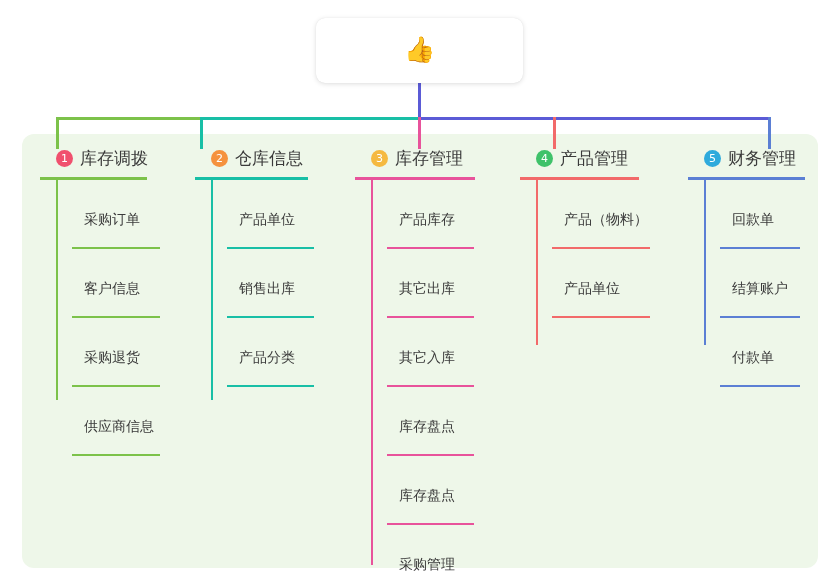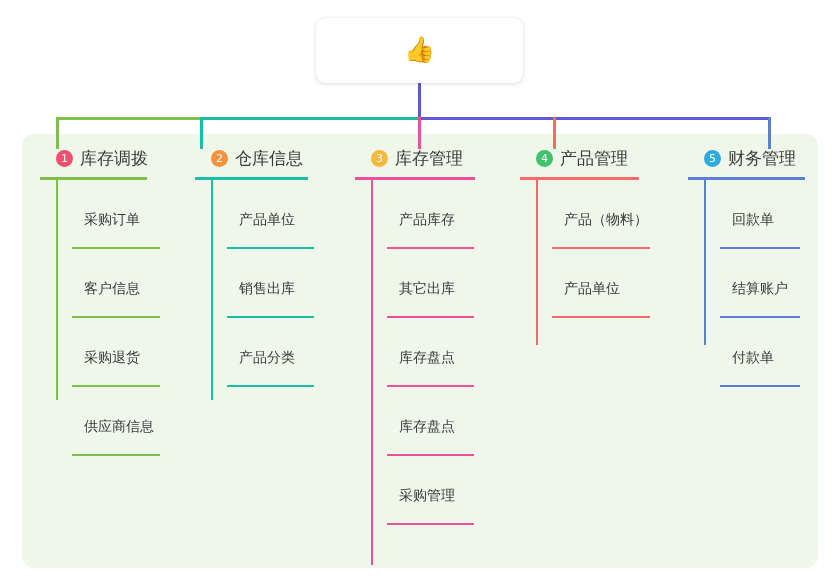--- a/index.html
+++ b/index.html
@@ -210,20 +210,24 @@
         <div class="col-spine" style="background: rgb(232, 83, 155); height: 385px;"></div>
         <div class="leaf">
           <span class="leaf-label">产品库存</span>
           <div class="leaf-rule" style="background: rgb(232, 83, 155); width: 87px;"></div>
         </div>
         <div class="leaf">
           <span class="leaf-label">其它出库</span>
           <div class="leaf-rule" style="background: rgb(232, 83, 155); width: 87px;"></div>
         </div>
         <div class="leaf">
+          <span class="leaf-label">其它入库</span>
+          <div class="leaf-rule" style="background: rgb(232, 83, 155); width: 87px;"></div>
+        </div>
+        <div class="leaf">
           <span class="leaf-label">库存盘点</span>
           <div class="leaf-rule" style="background: rgb(232, 83, 155); width: 87px;"></div>
         </div>
         <div class="leaf">
           <span class="leaf-label">库存盘点</span>
           <div class="leaf-rule" style="background: rgb(232, 83, 155); width: 87px;"></div>
         </div>
         <div class="leaf">
           <span class="leaf-label">采购管理</span>
           <div class="leaf-rule" style="background: rgb(232, 83, 155); width: 87px;"></div>

